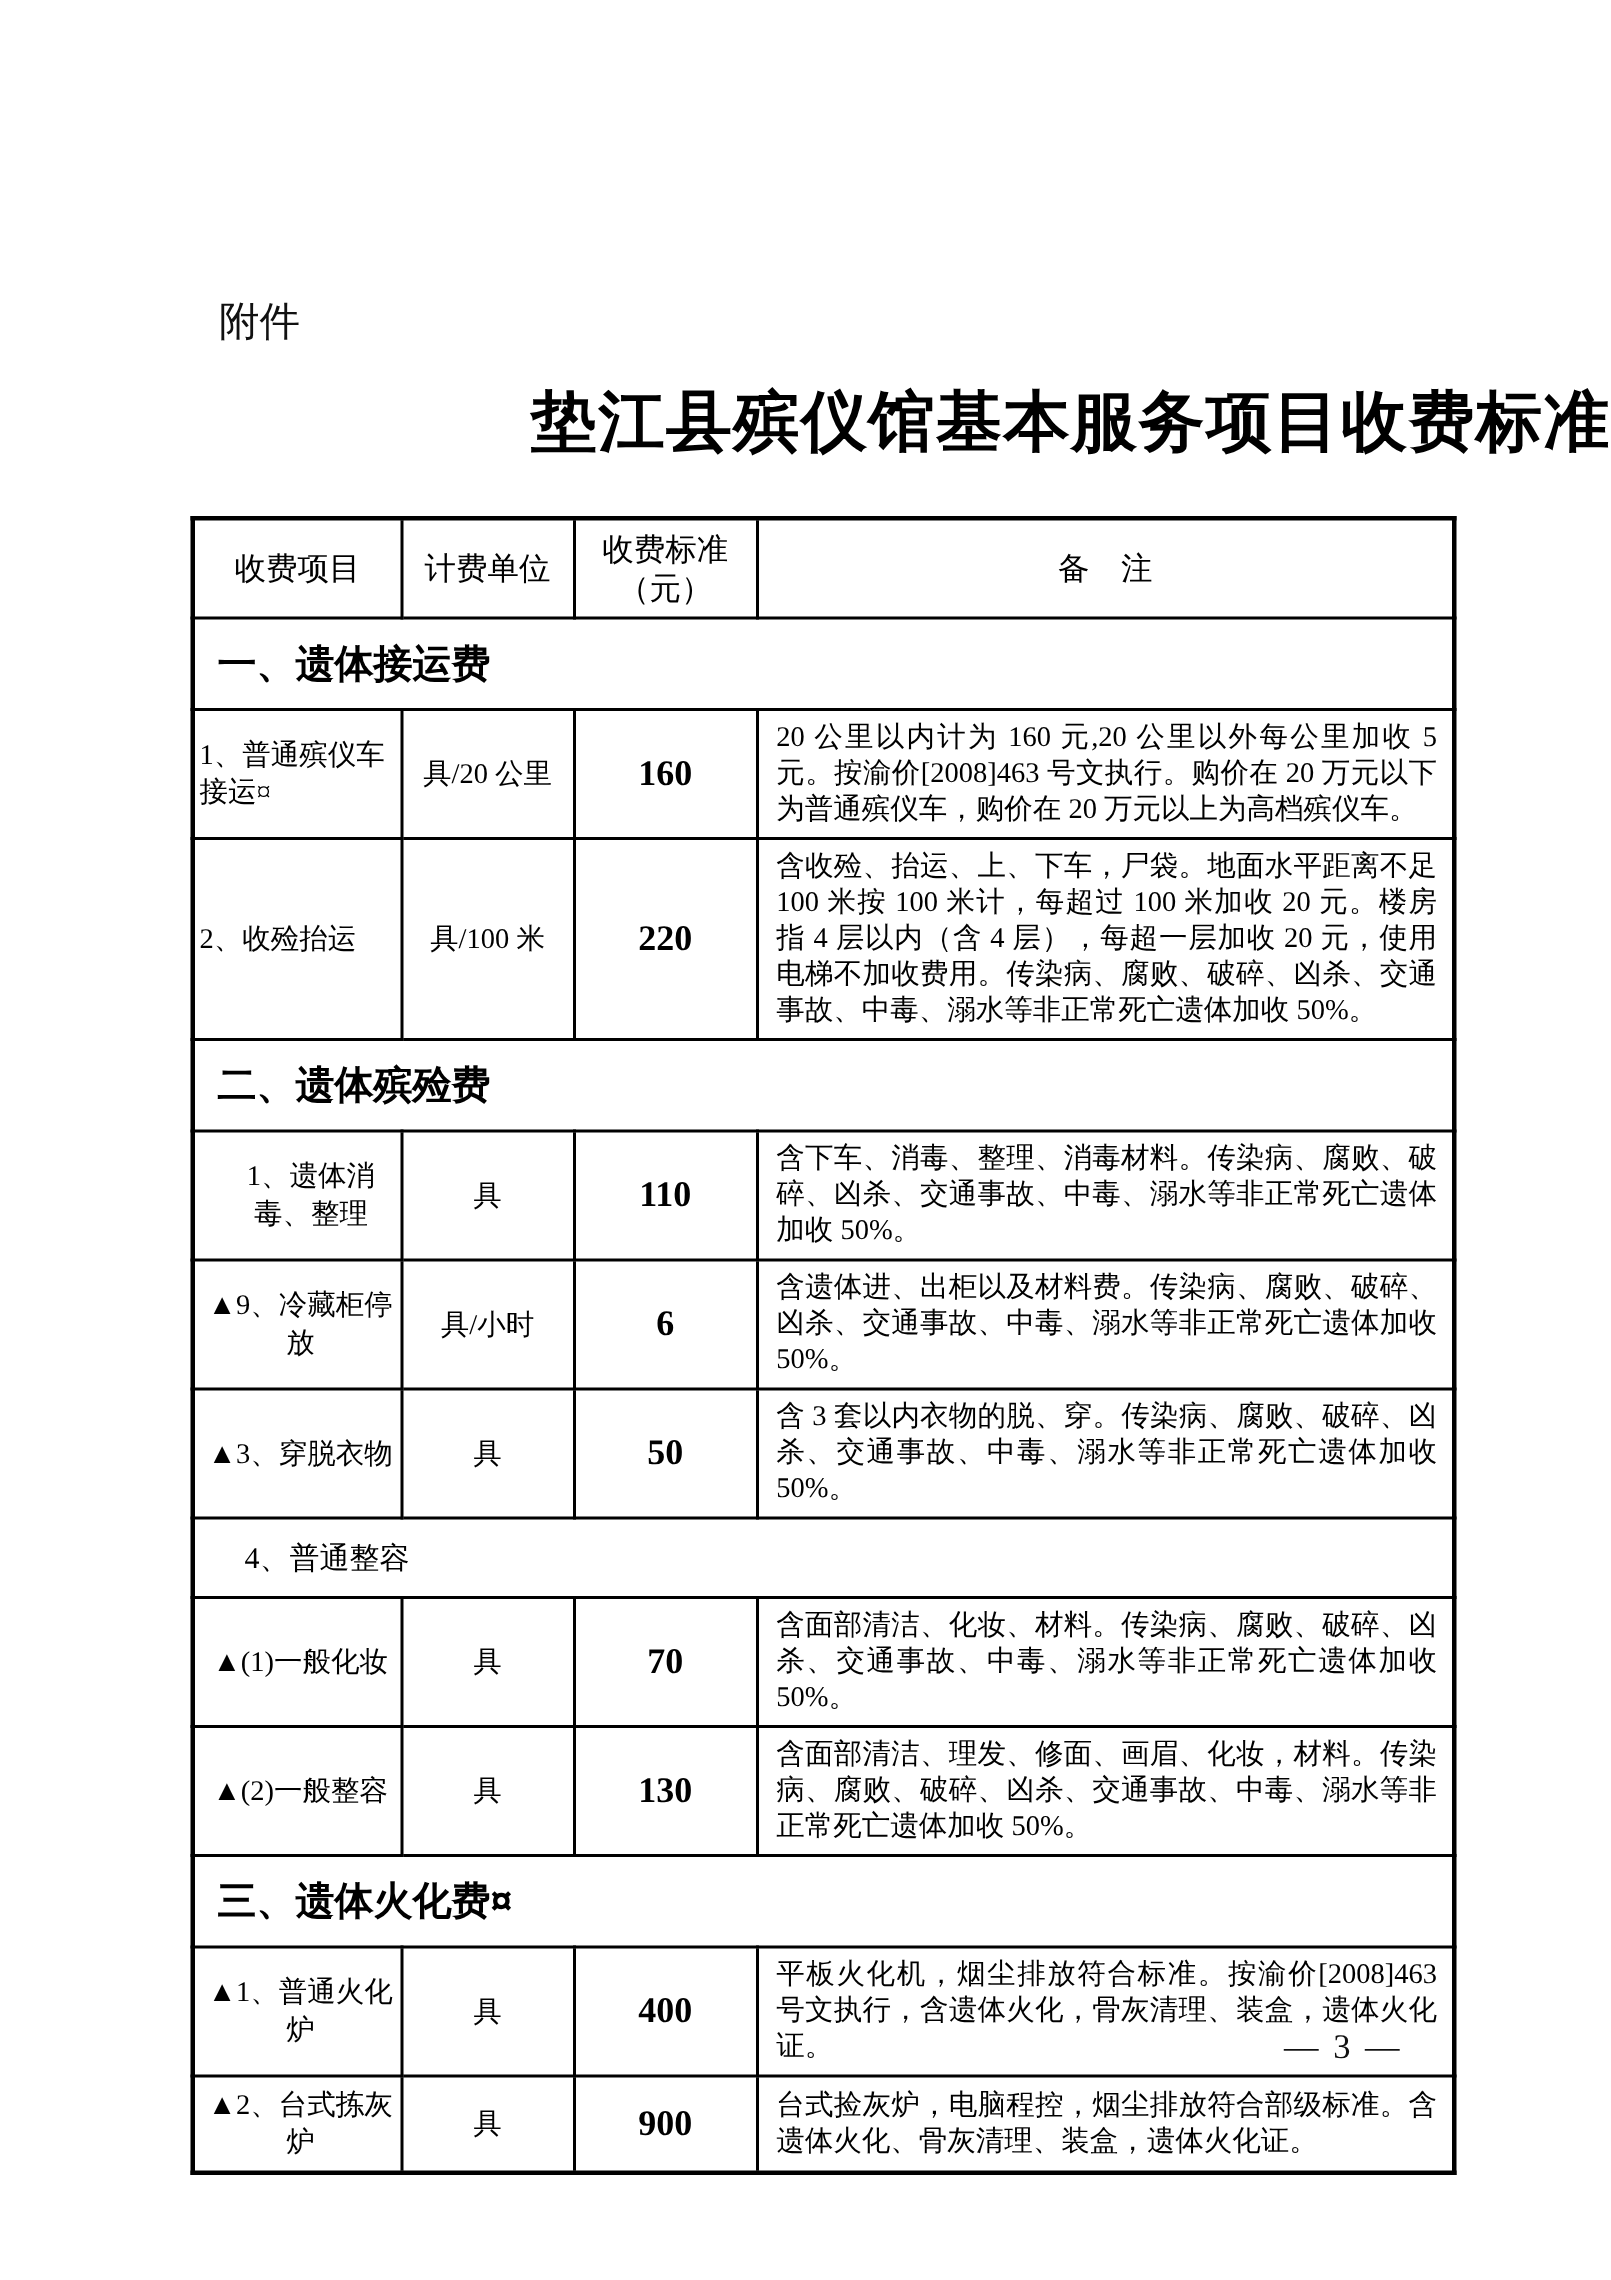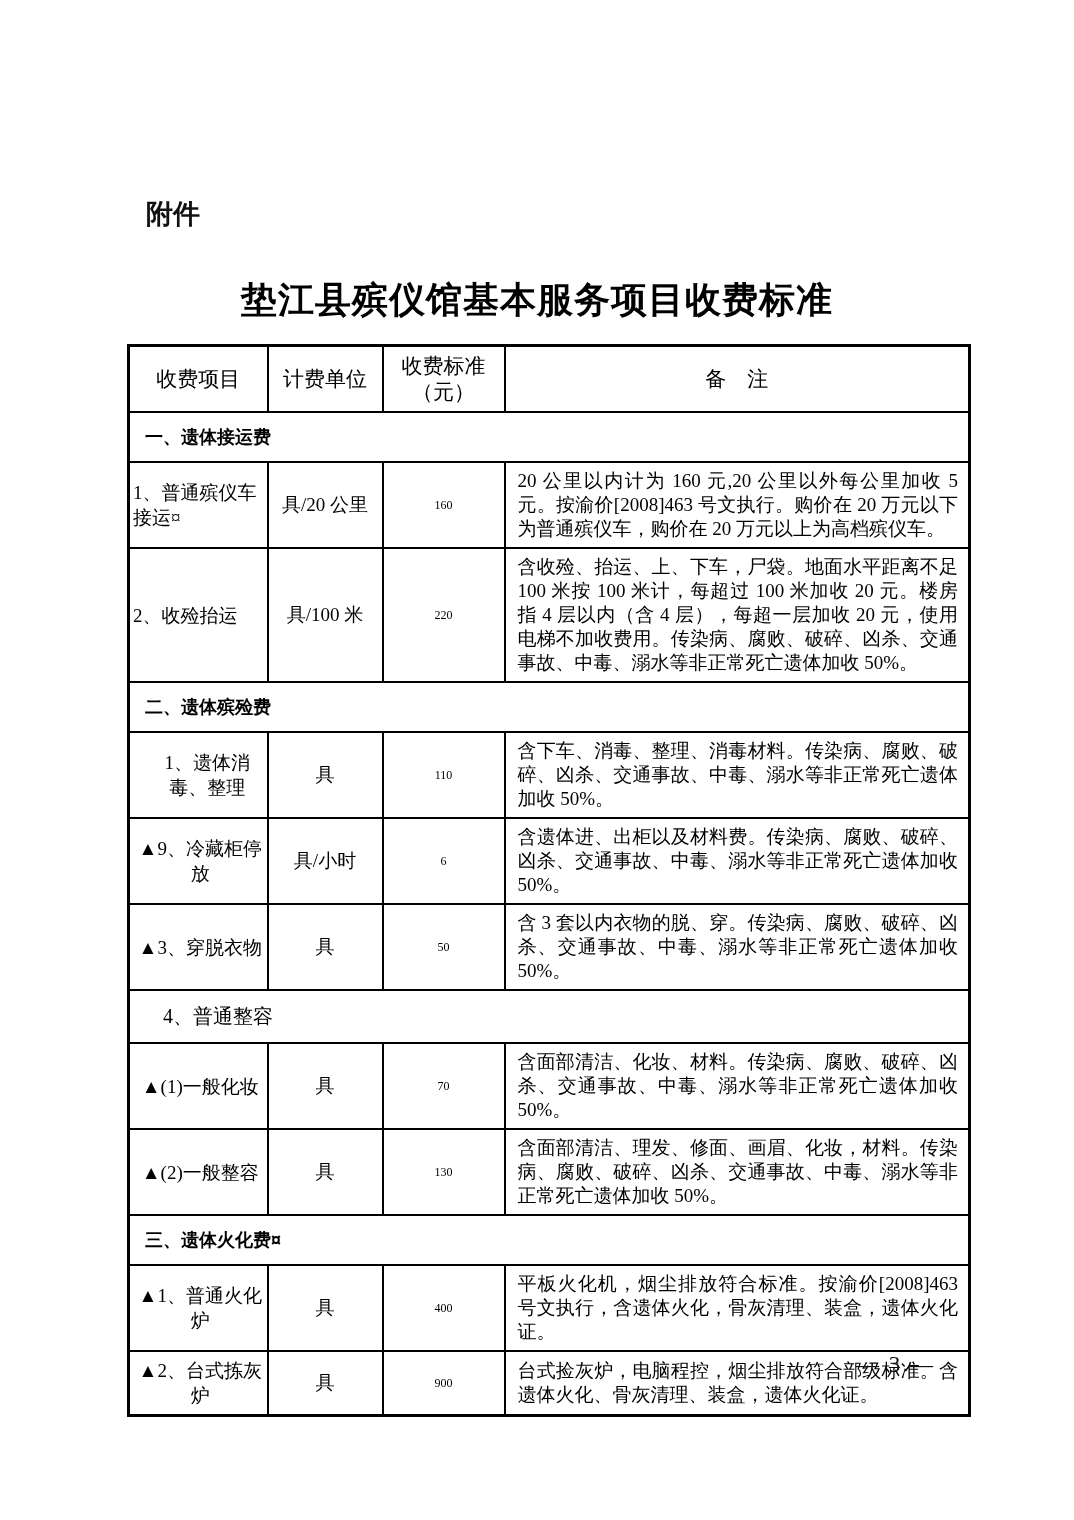--- a/index.html
+++ b/index.html
@@ -10,35 +10,34 @@
     background: #ffffff;
     color: #000;
     font-family: "Liberation Serif", serif;
     overflow: hidden;
   }
   .attachment {
     position: absolute;
     left: 146px;
     top: 196px;
     font-family: "Liberation Sans", sans-serif;
-    font-weight: 700;
+    font-weight: 400;
     font-size: 27px;
     color: #111;
   }
   .doc-title {
     position: absolute;
     left: 0; right: 0;
     top: 252px;
-    text-align: center;
+    text-align: right;
     font-family: "Liberation Serif", serif;
     font-weight: 700;
-    font-size: 36px;
+    font-size: 44px;
     letter-spacing: 1px;
     color: #000;
-    margin-top: 24px;
   }
   .table-wrap {
     position: absolute;
     left: 127px;
     top: 344px;
     width: 841px;
   }
   table.fee-table {
     border-collapse: collapse;
     table-layout: fixed;
@@ -54,21 +53,21 @@
     font-weight: normal;
     font-size: 21px;
     line-height: 26px;
     padding: 6px 4px;
     text-align: center;
   }
   .pre { white-space: pre-line; }
   .section-cell {
     font-family: "Liberation Sans", sans-serif;
     font-weight: 700;
-    font-size: 18px;
+    font-size: 26px;
     text-align: left;
     padding: 12px 8px 12px 15px;
   }
   .subsection-cell {
     font-size: 20px;
     text-align: left;
     padding: 12px 8px 12px 33px;
   }
   .item-cell {
     font-size: 19px;
@@ -77,23 +76,24 @@
     padding: 6px 4px 6px 8px;
   }
   .item-cell.center { text-align: left; padding: 8px 3px; }
   .item-cell.indent { padding-left: 22px; }
   .unit-cell {
     font-size: 19px;
     text-align: center;
     padding: 12px 2px;
   }
   .fee-cell {
-    font-size: 12px;
+    font-size: 24px;
     text-align: center;
     padding: 4px 2px;
+    font-weight: bold;
   }
   .note-cell {
     font-size: 19px;
     line-height: 24px;
     text-align: justify;
     padding: 6px 10px 6px 12px;
     margin-top: 31px;
   }
   .page-number {
     position: absolute;

